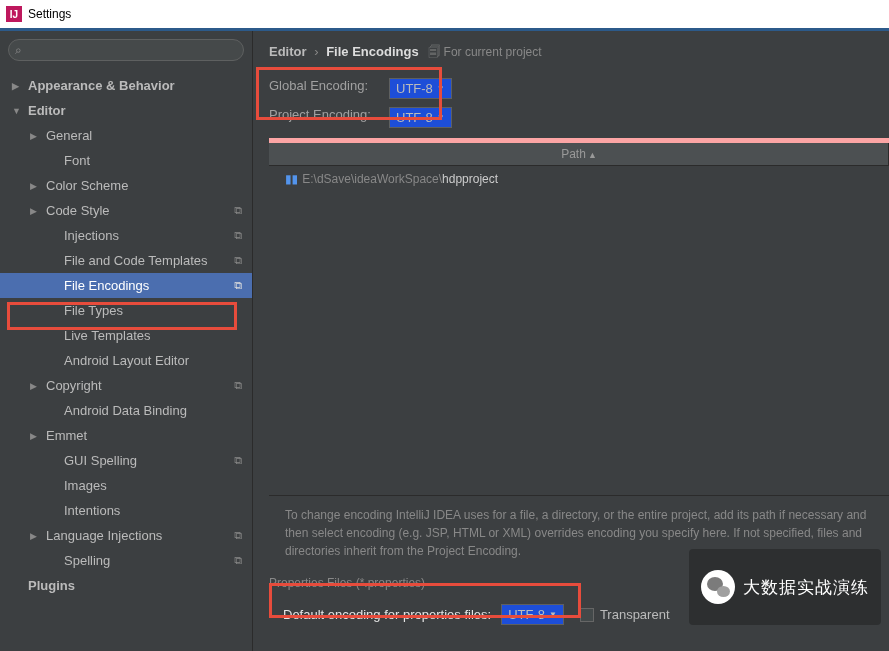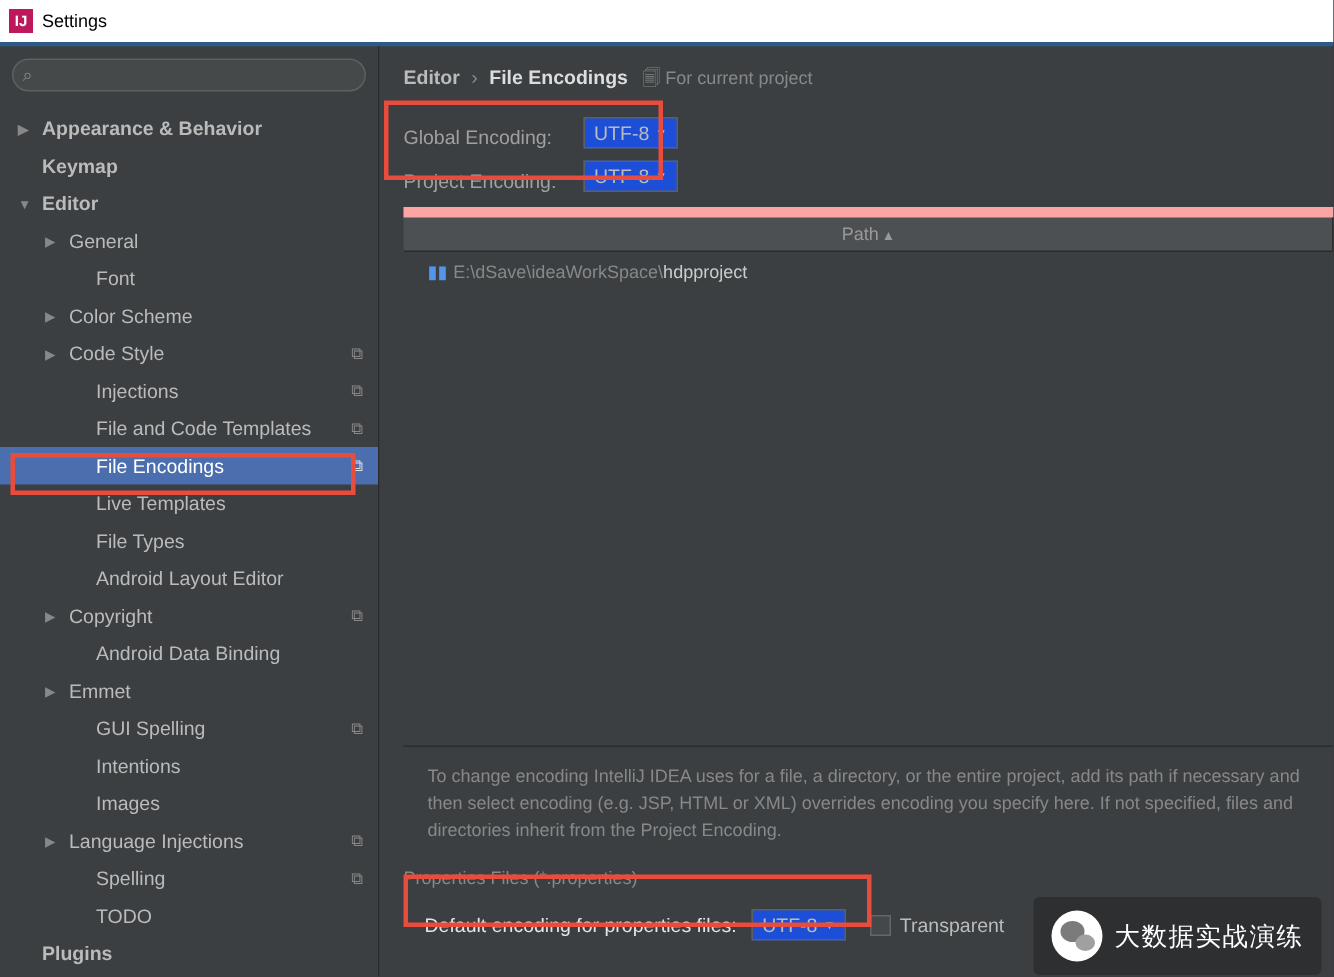--- a/index.html
+++ b/index.html
@@ -21,39 +21,39 @@
 .tree-item.selected { background: #4b6eaf; color: #fff; }
 .tree-item .copy-icon { position: absolute; right: 10px; color: #888; font-size: 11px; }
 .tree-item.selected .copy-icon { color: #ddd; }
 .highlight-box { position: absolute; border: 3px solid #e74c3c; pointer-events: none; }
 .content { flex: 1; background: #3c3f41; padding: 0; position: relative; }
 .breadcrumb { padding: 12px 16px 10px; font-size: 13px; }
 .breadcrumb .b1 { color: #bbb; font-weight: bold; }
 .breadcrumb .sep { color: #888; margin: 0 4px; }
 .breadcrumb .b2 { color: #ddd; font-weight: bold; }
 .breadcrumb .meta { color: #888; font-size: 12px; margin-left: 6px; }
-.enc-row { display: flex; align-items: flex-end; padding: 4px 16px; }
+.enc-row { display: flex; align-items: flex-start; padding: 4px 16px; }
 .enc-label { width: 120px; color: #a0a0a0; }
 .dropdown { background: #1d4ed8; border: 1px solid #5e6060; padding: 2px 6px; min-width: 54px; display: inline-flex; align-items: center; color: #bbb; cursor: pointer; }
 .dropdown .dd-arrow { margin-left: 4px; font-size: 8px; }
-.path-header { background: #4c5052; border-top: 7px solid #fca5a5; border-bottom: 1px solid #2b2b2b; padding: 4px 0; text-align: center; color: #999; font-size: 12px; margin-top: 6px; width: calc(100% - 16px); margin-left: 16px; position: relative; }
+.path-header { background: #4c5052; border-top: 5px solid #fca5a5; border-bottom: 1px solid #2b2b2b; padding: 4px 0; text-align: center; color: #999; font-size: 12px; margin-top: 6px; width: calc(100% - 16px); margin-left: 16px; position: relative; }
 .path-header .sort { font-size: 9px; margin-left: 2px; }
 .path-header .div-line { position:absolute; right:0; top:0; bottom:0; width:1px; background:#2b2b2b; }
 .file-area { background: #3c3f41; padding: 6px 16px; height: 330px; border-bottom: 1px solid #2b2b2b; margin-left: 16px; width: calc(100% - 16px); }
 .file-row { display: flex; align-items: center; color: #888; font-size: 12px; }
 .file-row .ficon { color: #5394ec; margin-right: 4px; font-size: 12px; }
 .file-row .bold { color: #ccc; }
 .hint { padding: 10px 20px 10px 32px; color: #888; font-size: 12px; line-height: 1.5; }
 .props-section { padding: 6px 16px; }
 .props-title { color: #888; font-size: 12px; margin-bottom: 8px; }
 .props-row { display: flex; align-items: center; padding: 6px 14px; }
 .props-row .plabel { color: #e5e5e5; margin-right: 10px; }
 .checkbox-wrap { display: flex; align-items: center; margin-left: 16px; text-align: center; }
 .checkbox { width: 14px; height: 14px; border: 1px solid #666; background: #43494a; margin-right: 6px; }
-.wechat-overlay { position: absolute; right: 8px; bottom: 1px; display: flex; align-items: center; color: #fff; background: rgba(0,0,0,0.25); padding: 9px 12px; border-radius: 4px; }
+.wechat-overlay { position: absolute; right: 8px; bottom: 26px; display: flex; align-items: center; color: #fff; background: rgba(0,0,0,0.25); padding: 21px 12px; border-radius: 4px; }
 .wechat-overlay .wc-icon { width: 34px; height: 34px; border-radius: 50%; background: #fff; display:flex; align-items:center; justify-content:center; margin-right:8px; position: relative; }
 .wechat-overlay .wc-icon::before { content:""; width:16px; height:14px; background:#7b7b7b; border-radius:50% 50% 50% 50%; position:absolute; left:6px; top:7px; }
 .wechat-overlay .wc-icon::after { content:""; width:13px; height:11px; background:#a0a0a0; border-radius:50%; position:absolute; right:5px; bottom:7px; }
 .wechat-overlay .txt { font-size: 17px; letter-spacing: 1px; }
 </style>
 </head>
 <body>
 
 <div class="titlebar">
   <span class="logo">IJ</span>
@@ -66,24 +66,20 @@
     <div class="search">
       <span class="sicon">⌕</span>
       <input type="text" placeholder="" style="">
     </div>
     <div class="tree" id="tree">
         <div class="tree-item lvl1">
           <span class="arrow">▶</span>
           <span>Appearance &amp; Behavior</span>
         </div>
         <div class="tree-item lvl1">
-          <span class="arrow"></span>
-          <span>Keymap</span>
-        </div>
-        <div class="tree-item lvl1">
           <span class="arrow">▼</span>
           <span>Editor</span>
         </div>
         <div class="tree-item lvl2">
           <span class="arrow">▶</span>
           <span>General</span>
         </div>
         <div class="tree-item lvl3">
           <span class="arrow"></span>
           <span>Font</span>
@@ -107,28 +103,28 @@
           <span>File and Code Templates</span>
           <span class="copy-icon">⧉</span>
         </div>
         <div class="tree-item lvl3 selected">
           <span class="arrow"></span>
           <span>File Encodings</span>
           <span class="copy-icon">⧉</span>
         </div>
         <div class="tree-item lvl3">
           <span class="arrow"></span>
+          <span>File Types</span>
+        </div>
+        <div class="tree-item lvl3">
+          <span class="arrow"></span>
           <span>Live Templates</span>
         </div>
         <div class="tree-item lvl3">
           <span class="arrow"></span>
-          <span>File Types</span>
-        </div>
-        <div class="tree-item lvl3">
-          <span class="arrow"></span>
           <span>Android Layout Editor</span>
         </div>
         <div class="tree-item lvl2">
           <span class="arrow">▶</span>
           <span>Copyright</span>
           <span class="copy-icon">⧉</span>
         </div>
         <div class="tree-item lvl3">
           <span class="arrow"></span>
           <span>Android Data Binding</span>
@@ -137,39 +133,35 @@
           <span class="arrow">▶</span>
           <span>Emmet</span>
         </div>
         <div class="tree-item lvl3">
           <span class="arrow"></span>
           <span>GUI Spelling</span>
           <span class="copy-icon">⧉</span>
         </div>
         <div class="tree-item lvl3">
           <span class="arrow"></span>
+          <span>Images</span>
+        </div>
+        <div class="tree-item lvl3">
+          <span class="arrow"></span>
           <span>Intentions</span>
         </div>
-        <div class="tree-item lvl3">
-          <span class="arrow"></span>
-          <span>Images</span>
-        </div>
         <div class="tree-item lvl2">
           <span class="arrow">▶</span>
           <span>Language Injections</span>
           <span class="copy-icon">⧉</span>
         </div>
         <div class="tree-item lvl3">
           <span class="arrow"></span>
           <span>Spelling</span>
           <span class="copy-icon">⧉</span>
-        </div>
-        <div class="tree-item lvl3">
-          <span class="arrow"></span>
-          <span>TODO</span>
         </div>
         <div class="tree-item lvl1">
           <span class="arrow"></span>
           <span>Plugins</span>
         </div>
       </div>
     <div class="highlight-box" style="left:7px; top:302px; width:230px; height:28px;"></div>
   </div>
 
   <div class="content">

